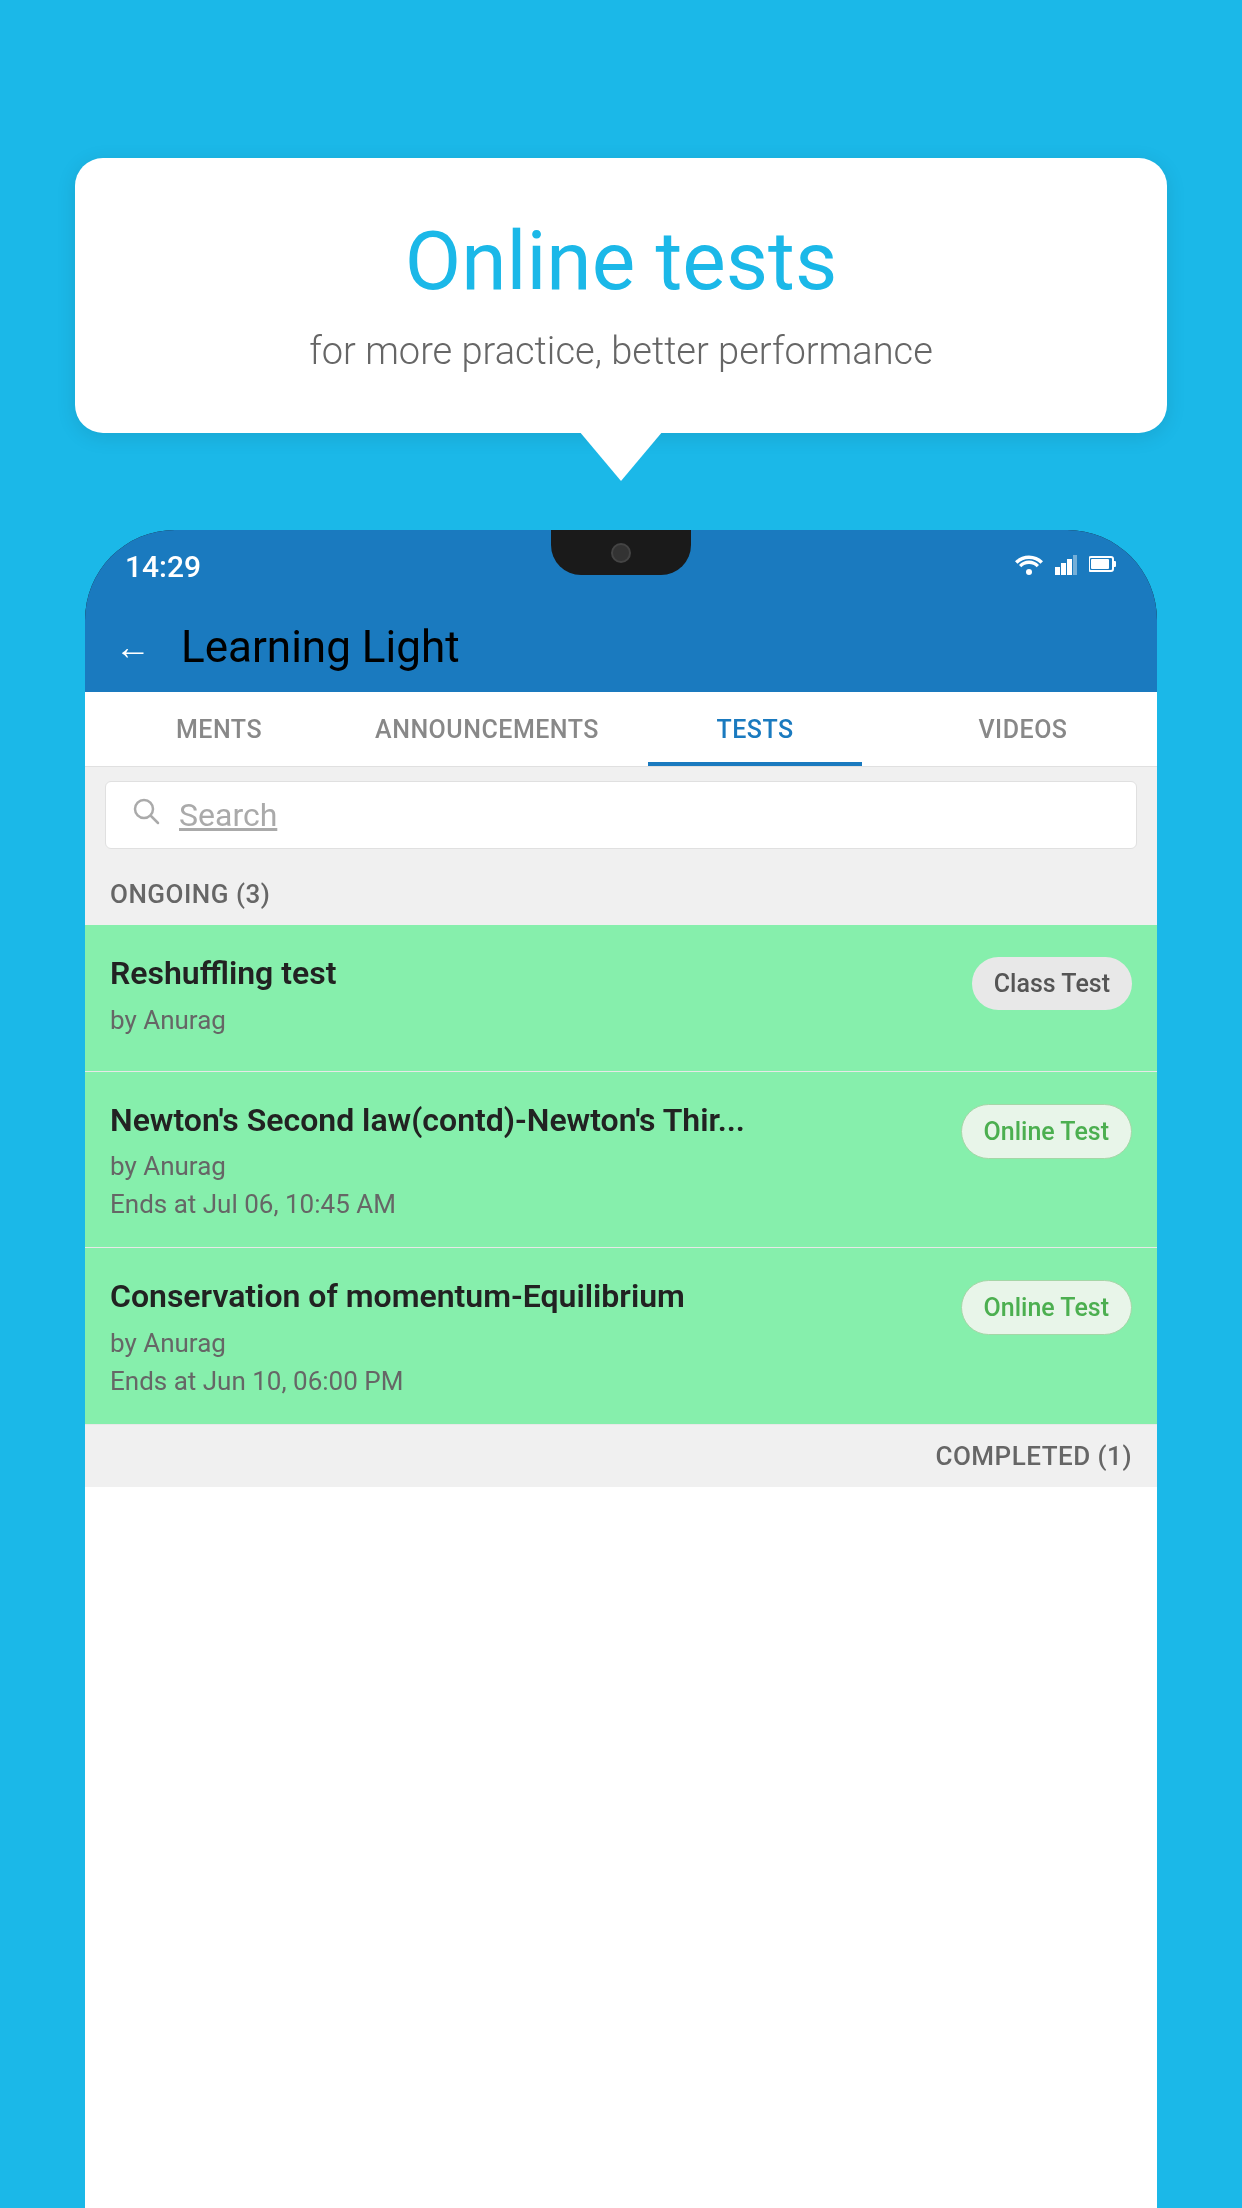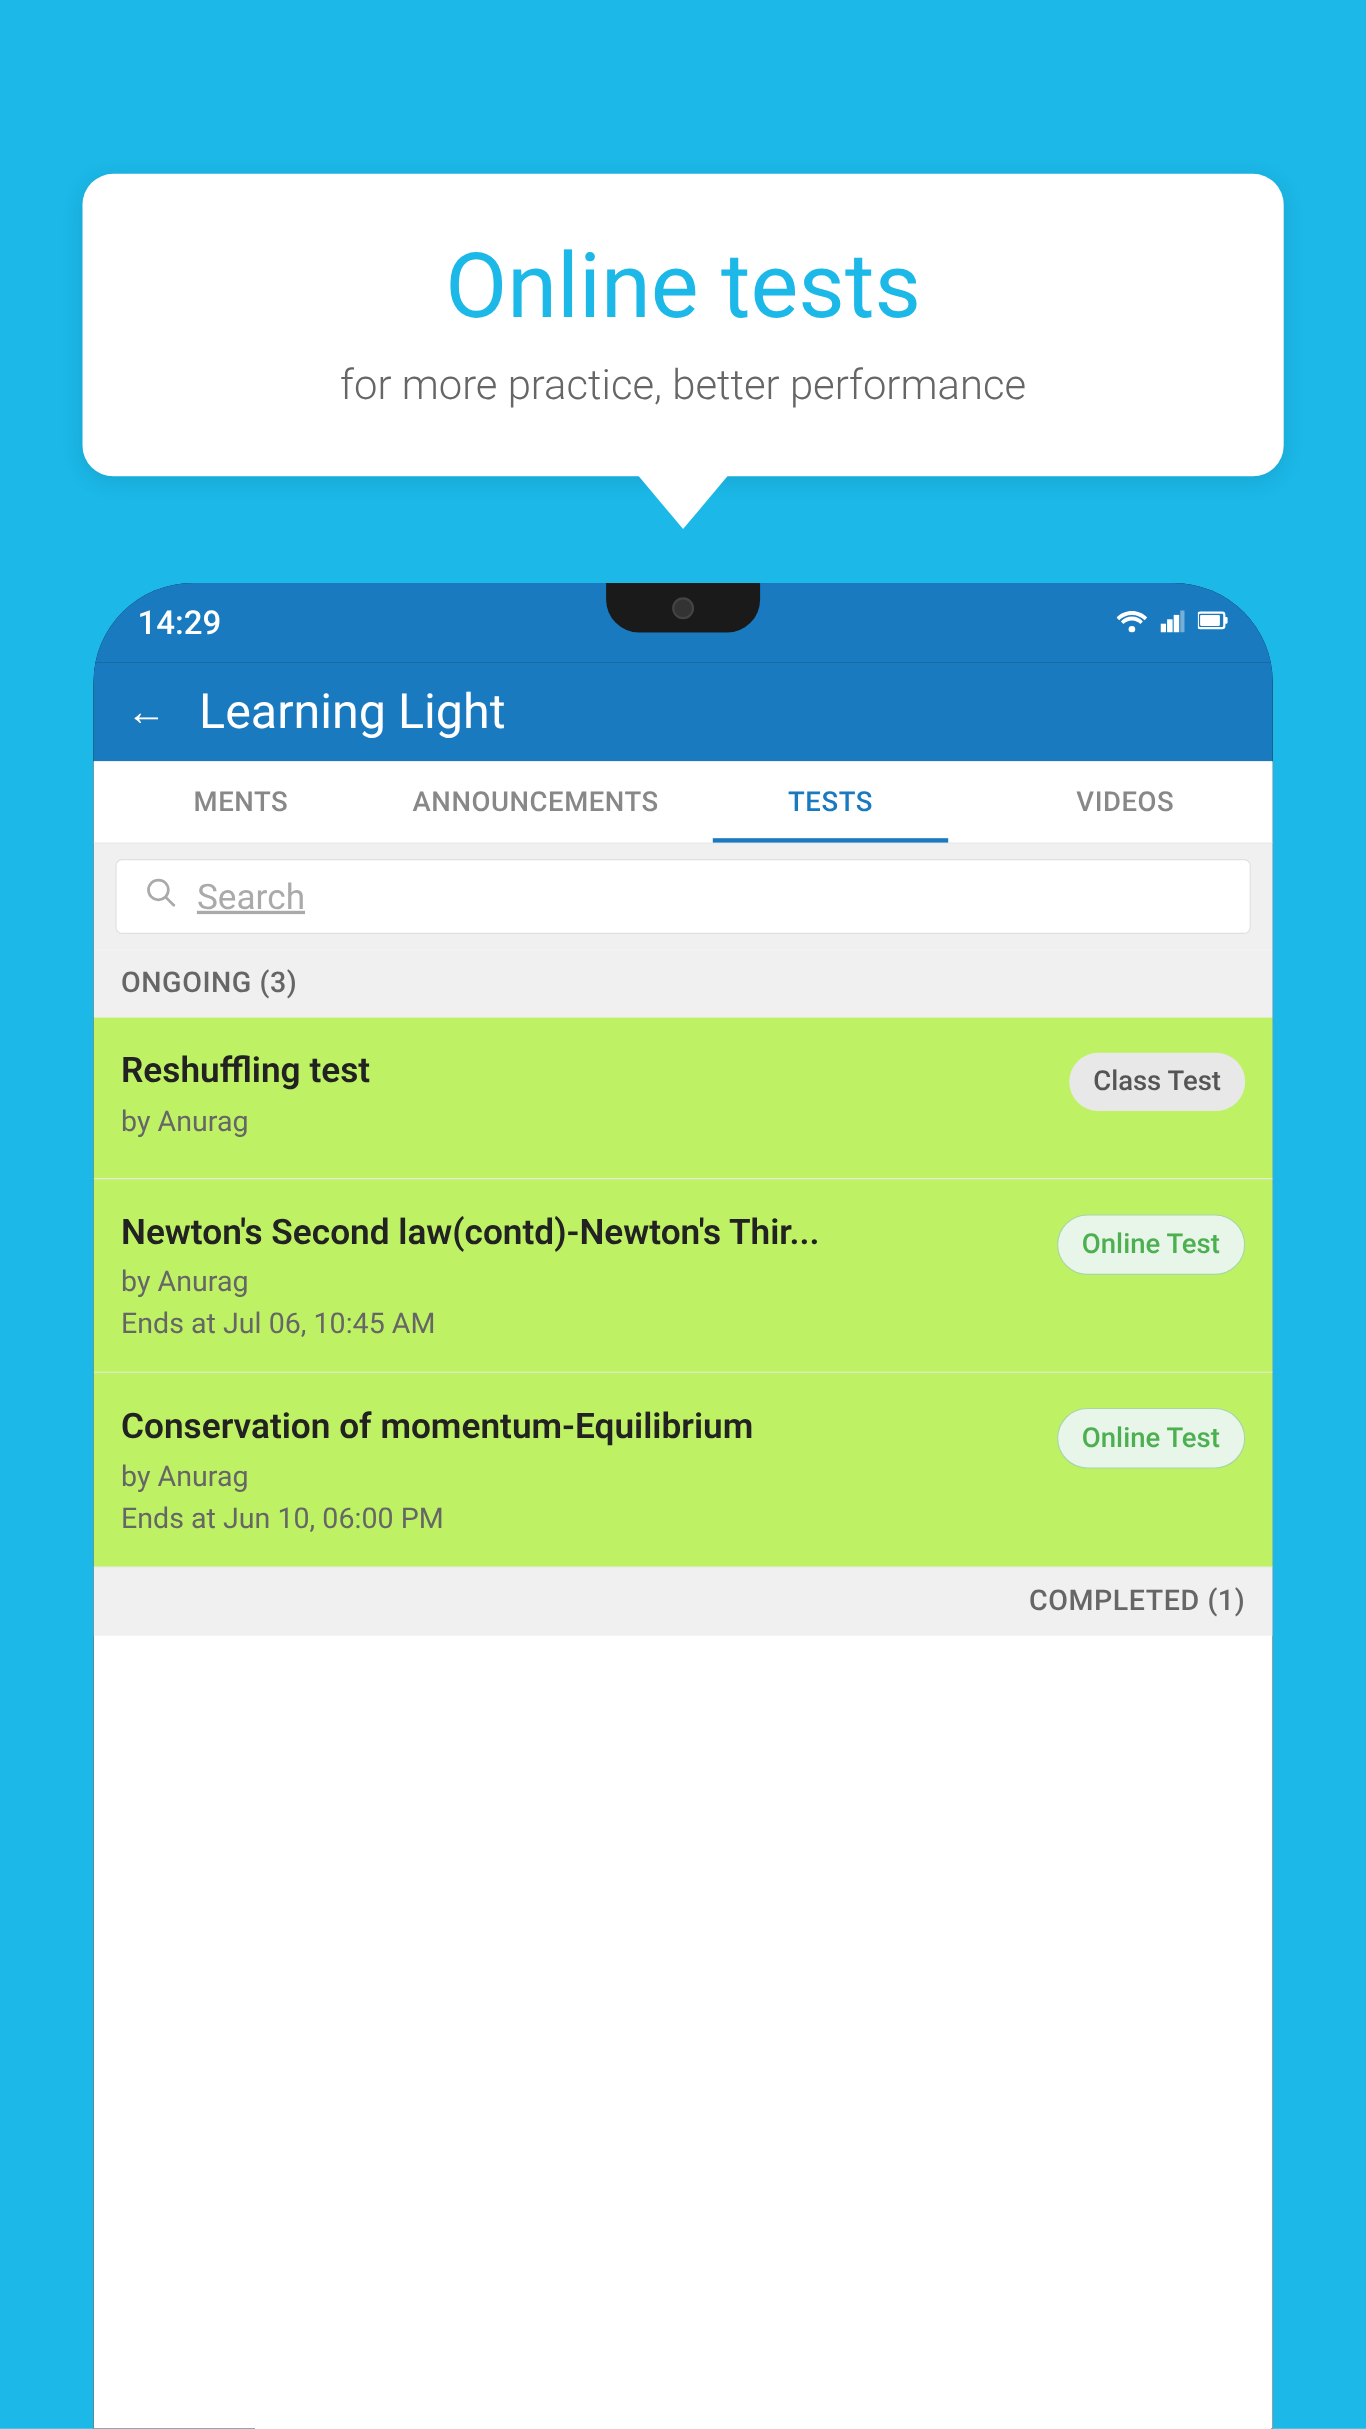--- a/index.html
+++ b/index.html
@@ -118,21 +118,21 @@
       padding: 0 30px;
       gap: 30px;
     }
 
     .back-arrow {
       color: white;
       font-size: 36px;
     }
 
     .app-title {
-      color: #ffffff;
+      color: #000000;
       font-size: 44px;
       font-weight: 400;
     }
 
     
     .phone-screen {
       background: white;
       height: calc(100% - 162px);
       overflow: hidden;
     }
@@ -206,21 +206,21 @@
       background: #f0f0f0;
       padding: 16px 25px;
       font-size: 26px;
       color: #666;
       font-weight: 500;
       letter-spacing: 0.5px;
     }
 
     
     .test-item {
-      background: #bef264;
+      background: #86efac;
       padding: 28px 25px 28px 25px;
       border-bottom: 1px solid #e8e8e8;
       display: flex;
       justify-content: space-between;
       align-items: flex-start;
     }
 
     .test-info {
       flex: 1;
       padding-right: 20px;

